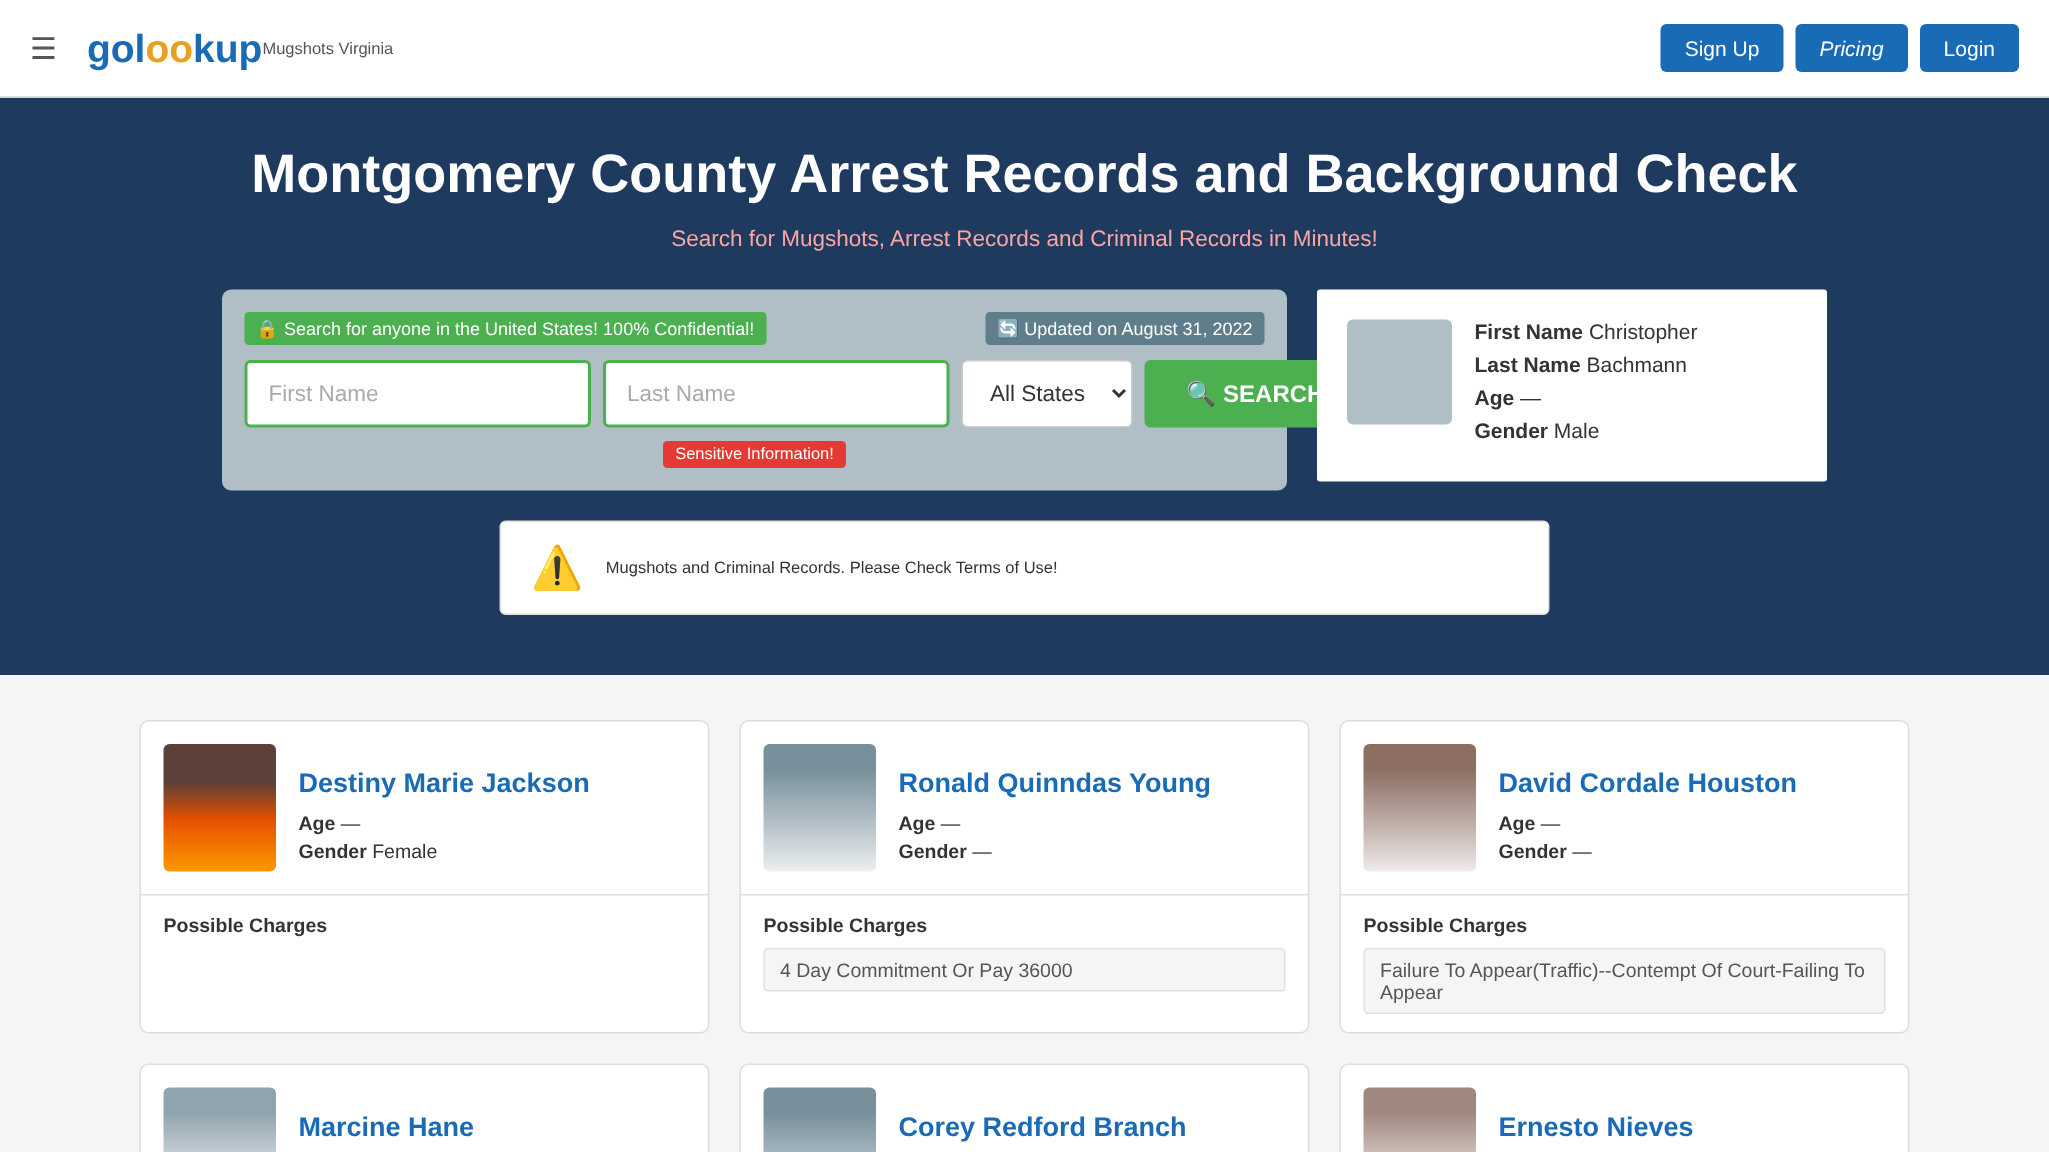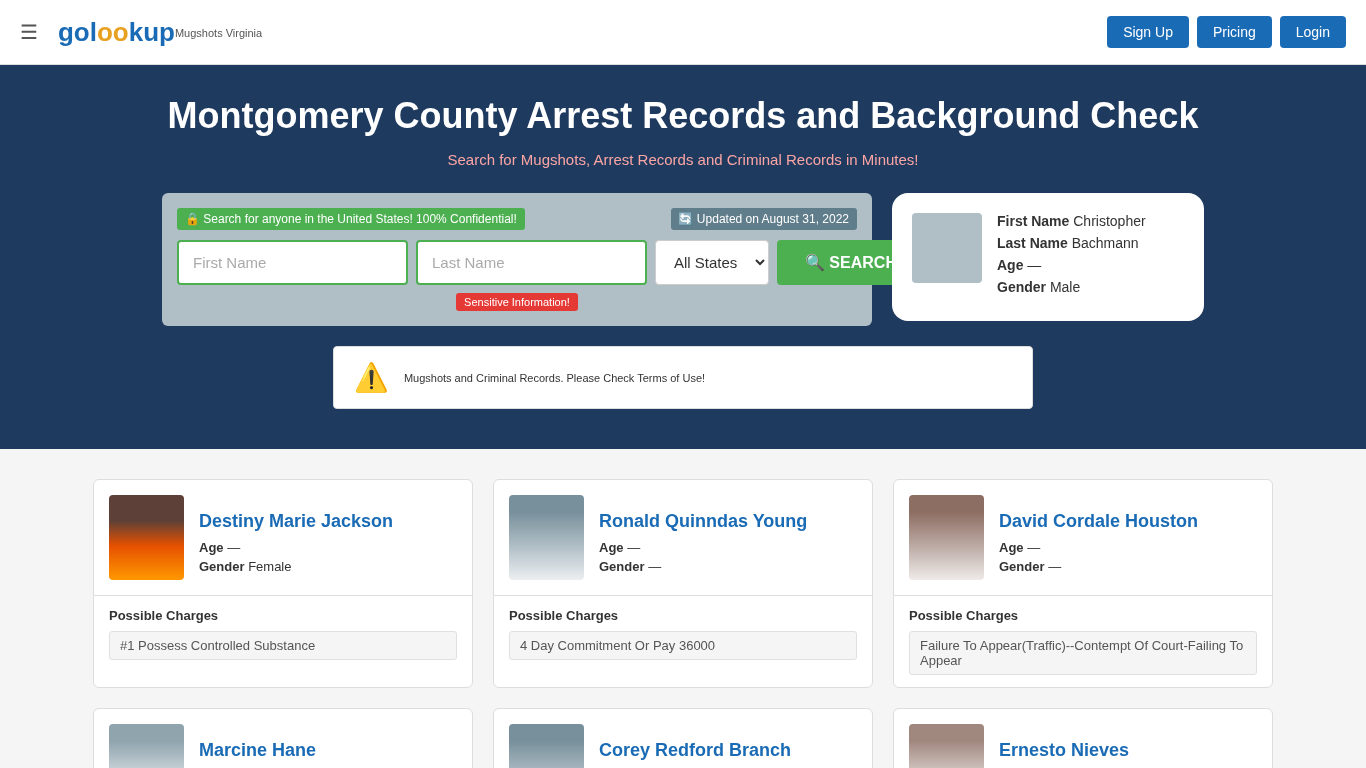--- a/index.html
+++ b/index.html
@@ -53,20 +53,21 @@
       font-size: 14px;
     }
     .btn-pricing {
       background: #1a6bb5;
       color: #fff;
       border: none;
       padding: 8px 16px;
       border-radius: 4px;
       cursor: pointer;
       font-size: 14px;
+      font-style: italic;
     }
     .btn-login {
       background: #1a6bb5;
       color: #fff;
       border: none;
       padding: 8px 16px;
       border-radius: 4px;
       cursor: pointer;
       font-size: 14px;
     }
@@ -165,23 +166,23 @@
       color: #fff;
       font-size: 11px;
       padding: 3px 8px;
       border-radius: 3px;
       display: inline-block;
     }
 
     
     .profile-card {
       background: #fff;
-      border-radius: 16px;
+      border-radius: 2px;
       padding: 20px;
-      width: 312px;
+      width: 340px;
       flex-shrink: 0;
       text-align: left;
       display: flex;
       gap: 15px;
       align-items: flex-start;
     }
     .profile-info { flex: 1; }
     .profile-info p { margin-bottom: 6px; font-size: 14px; }
     .profile-info .label { font-weight: bold; color: #333; }
     .profile-info .value { color: #333; }
@@ -344,21 +345,20 @@
       <div>
         <div class="person-name">Destiny Marie Jackson</div>
         <div class="person-details">
               <p><span class="lbl">Age</span> <span>—</span></p>
               <p><span class="lbl">Gender</span> <span>Female</span></p>
             </div>
       </div>
     </div>
     <div class="charges-section">
       <div class="charges-title">Possible Charges</div>
-      <div class="charge-item">#1 Possess Controlled Substance</div>
     </div>
   </div>
       <div class="person-card">
     <div class="person-card-top">
       <div class="person-avatar male-1"></div>
       <div>
         <div class="person-name">Ronald Quinndas Young</div>
         <div class="person-details">
               <p><span class="lbl">Age</span> <span>—</span></p>
               <p><span class="lbl">Gender</span> <span>—</span></p>

